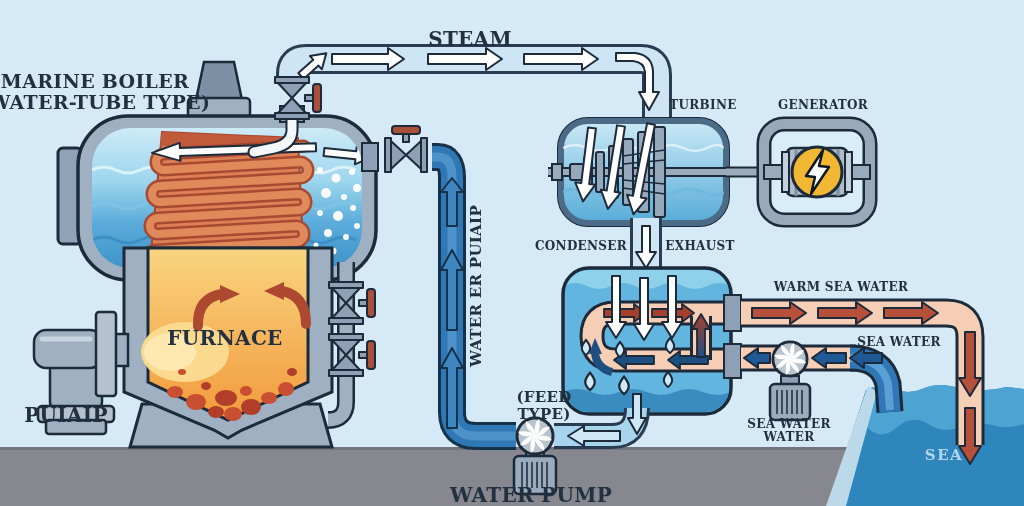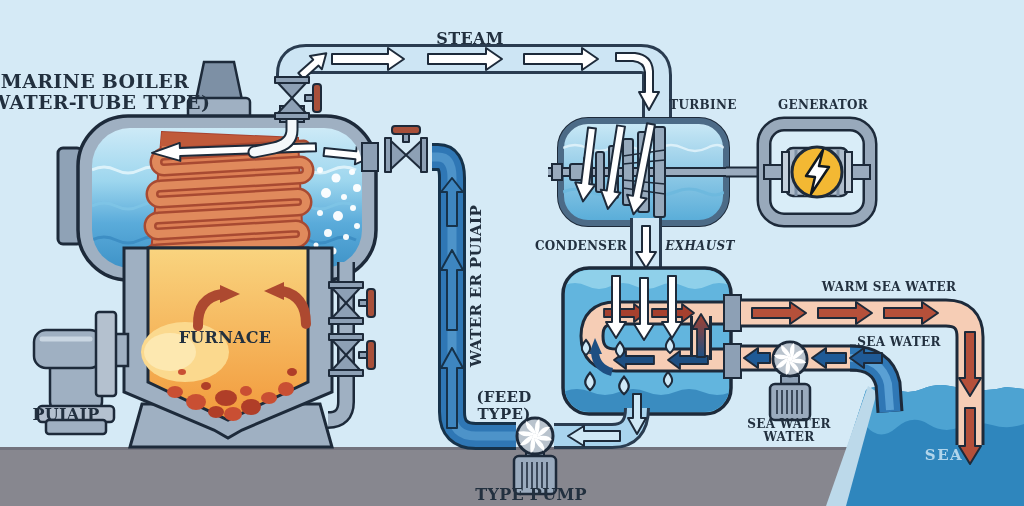--- a/index.html
+++ b/index.html
@@ -2,21 +2,21 @@
 <html><head>
 <meta charset="utf-8">
 <style>
   html,body{margin:0;padding:0;background:#d5eaf6;}
   #stage{position:relative;width:1024px;height:506px;overflow:hidden;
          font-family:"DejaVu Serif","Liberation Serif",serif;}
   #scene{position:absolute;left:0;top:0;}
   .lbl{position:absolute;transform:translate(-50%,-50%);font-weight:700;
        color:#22303f;white-space:nowrap;text-align:center;letter-spacing:.3px;
        line-height:1.12;}
-  .fs19{font-size:19px}.fs17{font-size:16px}.fs16{font-size:12px}.fs15{font-size:15px}
+  .fs19{font-size:19px}.fs17{font-size:20px}.fs16{font-size:12px}.fs15{font-size:15px}
   .vert{transform:translate(-50%,-50%) rotate(-90deg);}
   .sea-lbl{color:rgba(210,233,246,.8);letter-spacing:1.5px;}
 </style>
 </head>
 <body>
 
 <div id="stage">
 <svg id="scene" width="1024" height="506" viewBox="0 0 1024 506">
   <defs>
     <linearGradient id="waterGrad" x1="0" y1="0" x2="0" y2="1">
@@ -364,29 +364,29 @@
 </svg>
 
 <div class="lbl fs19" style="left:95px;top:92px;">
   <div>MARINE BOILER</div>
   <div>(WATER-TUBE TYPE)</div>
 </div>
 <div class="lbl fs17" style="left:470px;top:39px;">STEAM</div>
 <div class="lbl fs16" style="left:703px;top:106px;">TURBINE</div>
 <div class="lbl fs16" style="left:823px;top:106px;">GENERATOR</div>
 <div class="lbl fs16" style="left:581px;top:247px;">CONDENSER</div>
-<div class="lbl fs16" style="left:700px;top:247px;font-style:italic;">EXHAUST</div>
-<div class="lbl fs16" style="left:841px;top:288px;margin-left:48px;">WARM SEA WATER</div>
+<div class="lbl fs16" style="left:700px;top:247px;">EXHAUST</div>
+<div class="lbl fs16" style="left:841px;top:288px;">WARM SEA WATER</div>
 <div class="lbl fs16" style="left:899px;top:343px;">SEA WATER</div>
 <div class="lbl fs17" style="left:225px;top:338px;">FURNACE</div>
 <div class="lbl fs17" style="left:66px;top:415px;">PUIAIP</div>
 <div class="lbl vert fs15" style="left:476px;top:286px;">WATER ER PUIAIP</div>
-<div class="lbl fs15" style="left:504px;top:406px;">
+<div class="lbl fs15" style="left:544px;top:406px;">
   <div>(FEED</div>
   <div>TYPE)</div>
 </div>
-<div class="lbl fs17" style="left:531px;top:495px;">TYPE PUMP</div>
+<div class="lbl fs17" style="left:531px;top:495px;">WATER PUMP</div>
 <div class="lbl fs16" style="left:789px;top:431px;">
   <div>SEA WATER</div>
   <div>WATER</div>
 </div>
 <div class="lbl fs15 sea-lbl" style="left:944px;top:455px;">SEA</div>
 </div>
 
 </body></html>

